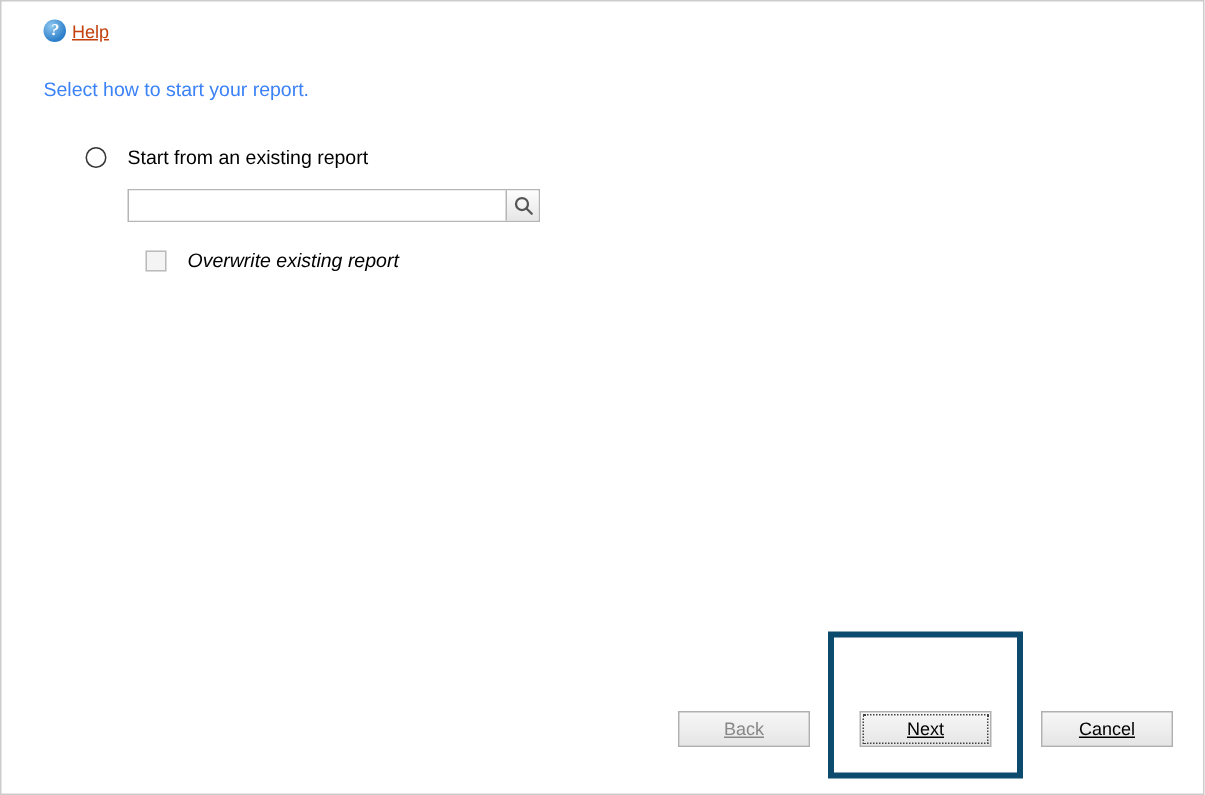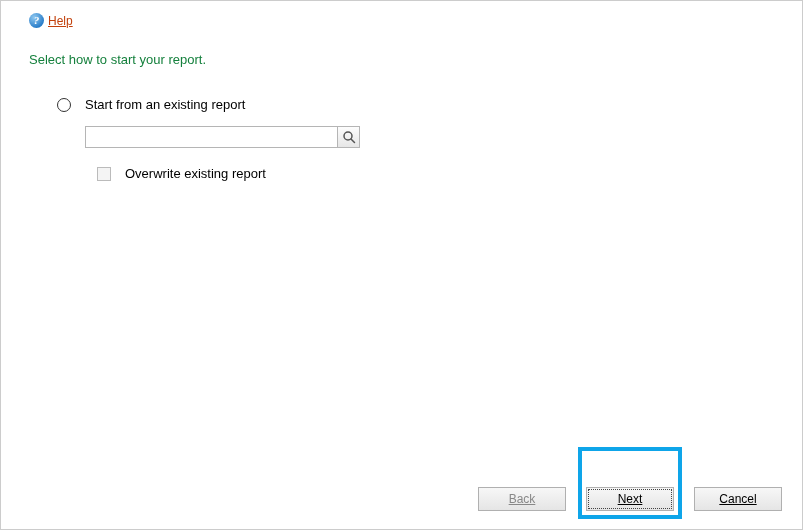--- a/index.html
+++ b/index.html
@@ -47,21 +47,21 @@
       font-family: Georgia, serif;
     }
     .help-text {
       color: #c2410c;
       text-decoration: underline;
       font-size: 12px;
     }
     .instruction {
       padding: 20px 28px 10px 28px;
       font-size: 13px;
-      color: #15803d;
+      color: #3b82f6;
     }
     .section {
       padding: 20px 0 0 50px;
     }
     .section-heading {
       font-weight: bold;
       font-size: 13px;
       margin-bottom: 14px;
     }
     .radio-row {
@@ -134,20 +134,21 @@
     }
     .checkbox {
       width: 14px;
       height: 14px;
       border: 1px solid #bbb;
       background: #f4f4f4;
       flex-shrink: 0;
     }
     .checkbox-label {
       font-size: 13px;
+      font-style: italic;
     }
     .footer-row {
       position: absolute;
       bottom: 10px;
       right: 20px;
       display: flex;
       gap: 12px;
       align-items: center;
     }
     .btn {
@@ -167,22 +168,22 @@
     }
     .btn.disabled {
       color: #888;
       cursor: default;
     }
     .btn.focused {
       outline: 1px dotted #444;
       outline-offset: -3px;
     }
     .highlight-box {
-      border: 4px solid #0ea5e9;
-      padding: 4px;
+      border: 4px solid #0c4a6e;
+      padding: 17px;
       display: inline-block;
     }
   </style>
 </head>
 <body>
 
 <div class="header-row">
   <div class="help-group">
     <span class="help-icon">?</span>
     <span class="help-text">Help</span>

